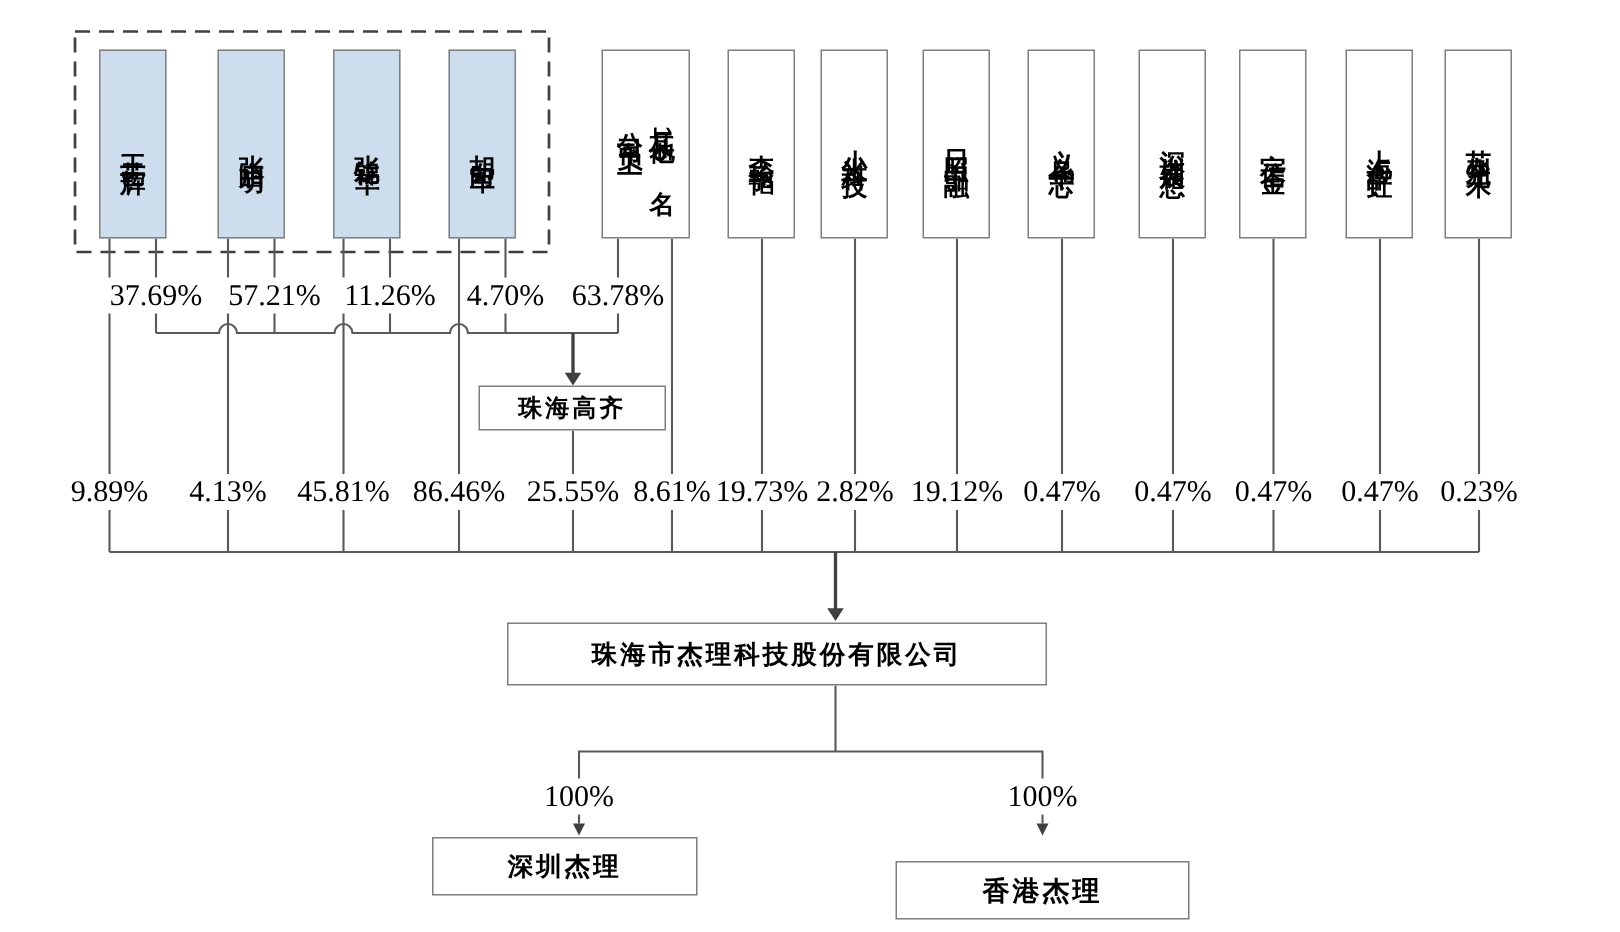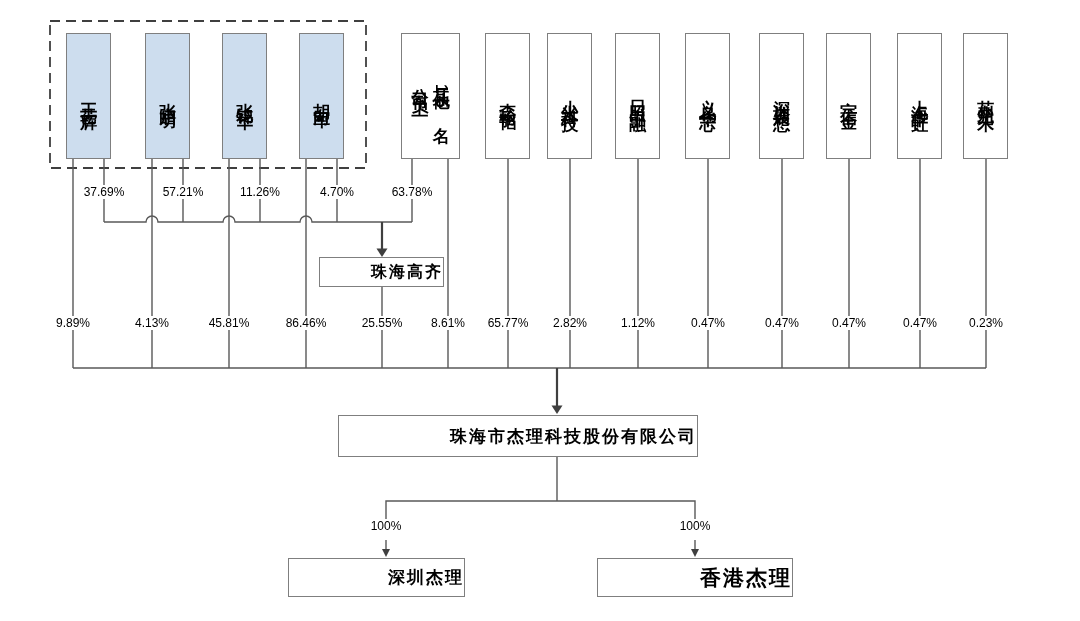--- a/index.html
+++ b/index.html
@@ -29,27 +29,27 @@
     display:flex;align-items:center;justify-content:center;
     z-index:2;box-sizing:border-box;
   }
   .vbox .vtext{
     writing-mode:vertical-rl;white-space:pre-line;
     font-size:17px;font-weight:700;letter-spacing:5px;line-height:1.25;
   }
   .blue{background:var(--box-fill-blue);}
   .hbox{
     position:absolute;background:#fff;border:1.2px solid var(--box-border);
-    display:flex;align-items:center;justify-content:flex-end;
+    display:flex;align-items:center;justify-content:center;
     font-weight:700;z-index:2;box-sizing:border-box;
   }
   .pct{
     position:absolute;transform:translateX(-50%);
-    font-family:Liberation Sans, sans-serif;
-    font-size:12px;line-height:1.2;background:#fff;padding:0 3px;
+    font-family:Liberation Serif, serif;
+    font-size:20px;line-height:1.2;background:#fff;padding:0 3px;
     z-index:3;white-space:nowrap;
   }
 </style>
 </head>
 <body>
 
 <div class="diagram">
 
   <svg class="wires" width="1080" height="621" viewBox="0 0 1080 621">
     <rect class="dashrect" x="50" y="21" width="316" height="147"></rect>
@@ -122,36 +122,36 @@
   <div class="hbox blue" style="left:319px;top:257px;width:125px;height:30px;font-size:16px;letter-spacing:2px">
     <span>珠海高齐</span>
   </div>
 
   <div class="pct" style="left:73px;top:316px">9.89%</div>
   <div class="pct" style="left:152px;top:316px">4.13%</div>
   <div class="pct" style="left:229px;top:316px">45.81%</div>
   <div class="pct" style="left:306px;top:316px">86.46%</div>
   <div class="pct" style="left:382px;top:316px">25.55%</div>
   <div class="pct" style="left:448px;top:316px">8.61%</div>
-  <div class="pct" style="left:508px;top:316px">65.77%</div>
+  <div class="pct" style="left:508px;top:316px">19.73%</div>
   <div class="pct" style="left:570px;top:316px">2.82%</div>
-  <div class="pct" style="left:638px;top:316px">1.12%</div>
+  <div class="pct" style="left:638px;top:316px">19.12%</div>
   <div class="pct" style="left:708px;top:316px">0.47%</div>
   <div class="pct" style="left:782px;top:316px">0.47%</div>
   <div class="pct" style="left:849px;top:316px">0.47%</div>
   <div class="pct" style="left:920px;top:316px">0.47%</div>
   <div class="pct" style="left:986px;top:316px">0.23%</div>
 
   <div class="hbox blue" style="left:338px;top:415px;width:360px;height:42px;font-size:17px;letter-spacing:2px">
     <span>珠海市杰理科技股份有限公司</span>
   </div>
 
   <div class="pct" style="left:386px;top:519px">100%</div>
   <div class="pct" style="left:695px;top:519px">100%</div>
 
   <div class="hbox" style="left:288px;top:558px;width:177px;height:39px;font-size:17px;letter-spacing:2px">
     <span>深圳杰理</span>
   </div>
-  <div class="hbox" style="left:597px;top:558px;width:196px;height:39px;font-size:21px;letter-spacing:2px">
+  <div class="hbox" style="left:597px;top:574px;width:196px;height:39px;font-size:18px;letter-spacing:2px">
     <span>香港杰理</span>
   </div>
 
 </div>
 
 </body></html>

